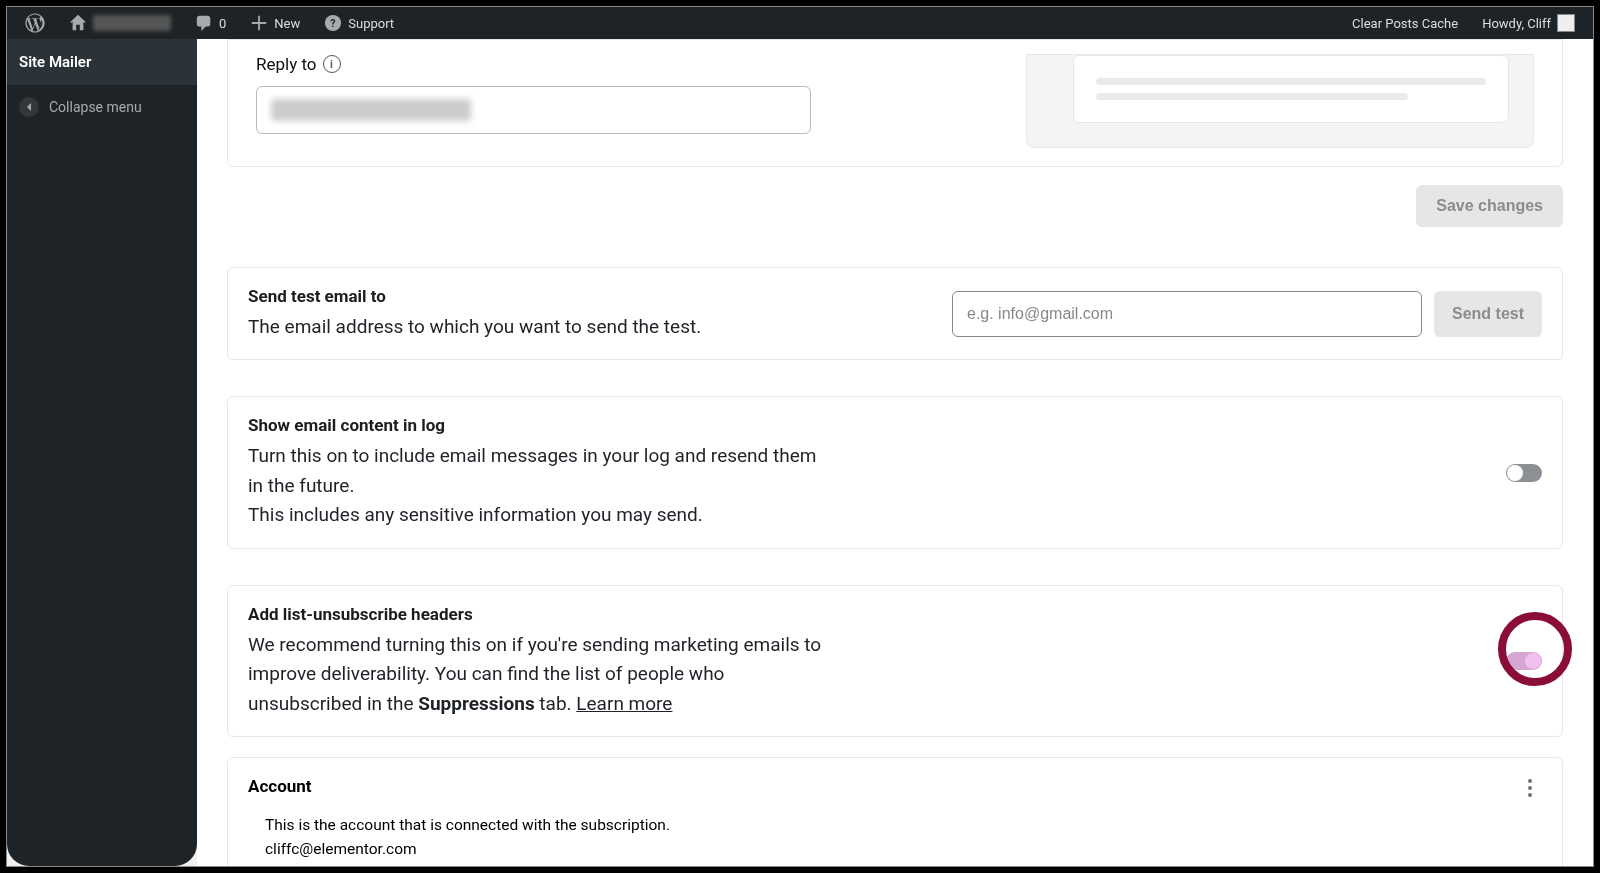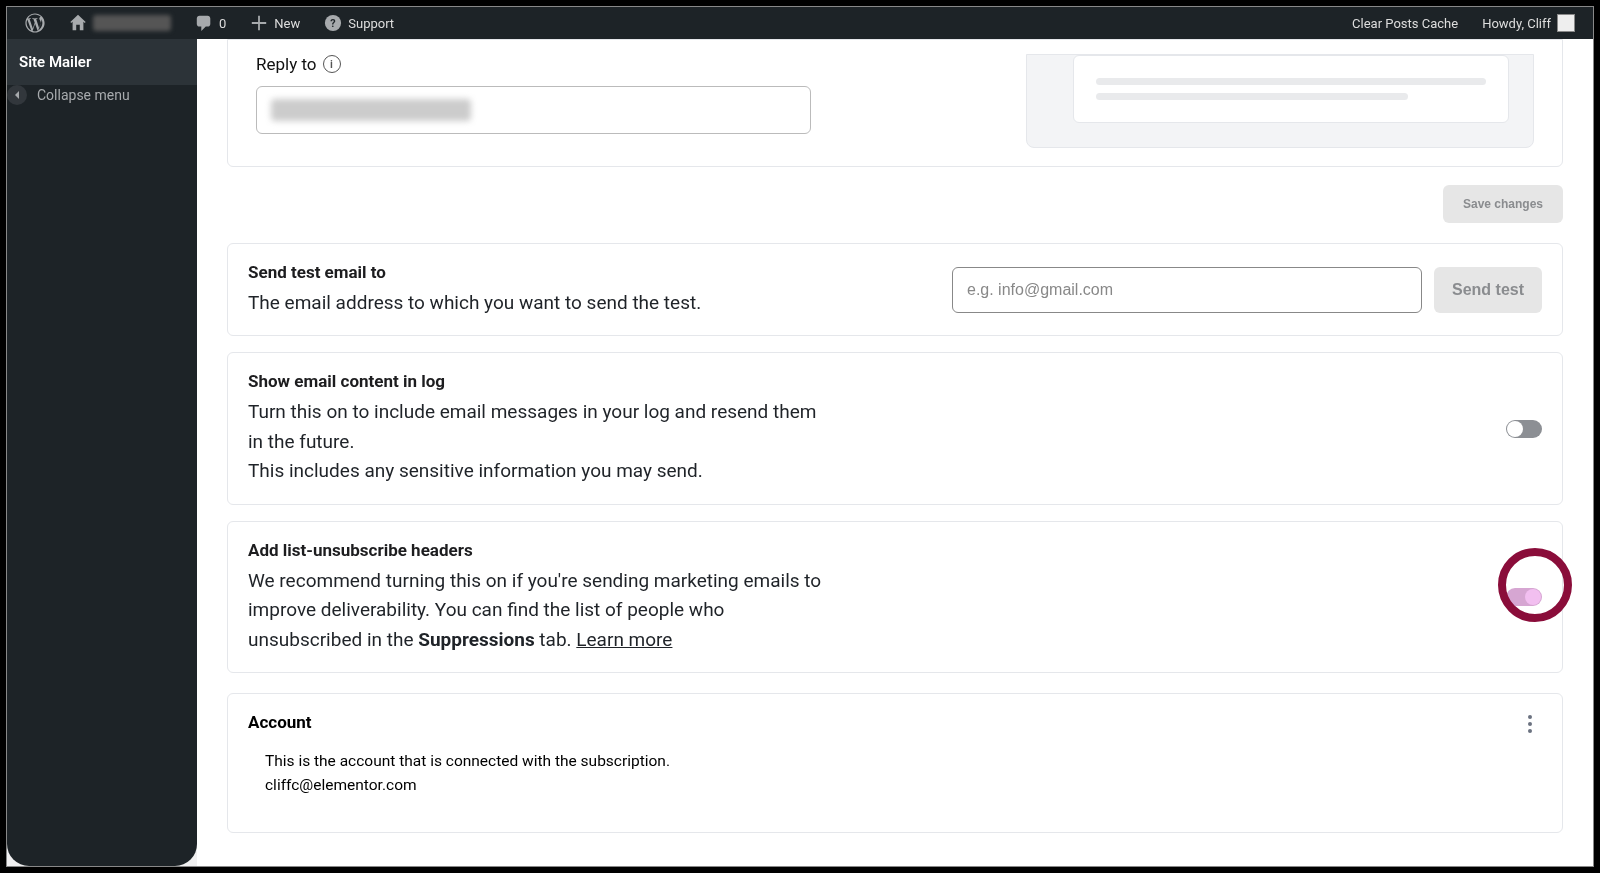--- a/index.html
+++ b/index.html
@@ -13,46 +13,46 @@
   .ab-item { display:flex; align-items:center; gap:6px; padding:0 10px; height:32px; cursor:pointer; }
   .wp-logo svg { width:20px; height:20px; }
   .ab-icon { display:inline-flex; }
   .site-blur { width:78px; height:16px; background:#555; border-radius:3px; filter:blur(2px); }
   .avatar { width:18px; height:18px; background:#eee; border:1px solid #888; }
 
   
   .wrap { display:flex; height:calc(100% - 32px); }
   .sidebar { width:190px; background:#1d2327; color:#eee; flex:none; display:flex; flex-direction:column;border-radius:22px; }
   .site-mailer-hi { background:#2c3338; color:#fff; padding:14px 12px; font-size:15px; font-weight:600; }
-  .collapse { display:flex; align-items:center; gap:10px; color:#a7aaad; font-size:14px; cursor:pointer; }
+  .collapse { display:flex; align-items:center; gap:10px; color:#a7aaad; padding:12px; font-size:14px; cursor:pointer; }
   .collapse .circle { width:20px; height:20px; border-radius:50%; background:#32373c; display:flex; align-items:center; justify-content:center; }
   .collapse svg { width:12px; height:12px; }
 
   .content { flex:1; background:#fff; overflow:hidden; position:relative; }
 
-  .card { background:#fff; border:1px solid #e5e7eb; border-radius:6px; margin:16px 30px 0 30px; padding:18px 20px; display:flex; align-items:center; justify-content:space-between; gap:24px; }
+  .card { background:#fff; border:1px solid #e5e7eb; border-radius:6px; margin:36px 30px 0 30px; padding:18px 20px; display:flex; align-items:center; justify-content:space-between; gap:24px; }
   .card .text { max-width:580px; }
   .card .text h3 { margin:0 0 6px 0; font-size:17px; font-weight:700; color:#1d1d1f; }
   .card .text p { margin:0; font-size:19px; color:#1f2328; line-height:1.55; }
   .card .text a.learn { color:#1f2328; text-decoration:underline; }
 
   .first-card { background:#fff; border:1px solid #e5e7eb; border-radius:0 0 6px 6px; margin:0 30px; padding:14px 28px 18px; position:relative; display:flex; gap:40px; }
   .first-card .left-col { flex:0 0 610px; }
   .first-card label.fieldlabel { font-size:17px; display:flex; align-items:center; gap:6px; margin-bottom:12px; color:#111; }
   .info-ic { width:18px; height:18px; border:1.5px solid #555; border-radius:50%; display:inline-flex; align-items:center; justify-content:center; font-size:11px; font-weight:600; color:#555; }
   .blurred-val { width:200px; height:22px; background:#ccc; filter:blur(3px); border-radius:4px; margin:13px 14px; }
   .input-shell { width:555px; height:48px; border:1px solid #bbb; border-radius:6px; display:flex; align-items:center; }
 
   .preview { width:508px; height:94px; background:#f3f4f6; border:1px solid #e5e7eb; border-radius:0 0 8px 8px; position:relative; }
   .preview .inner { background:#fff; border:1px solid #e5e7eb; border-radius:6px; margin:0 24px 16px 46px; padding:14px 22px; }
   .preview .bar { height:7px; background:#e9eaec; border-radius:4px; margin:8px 0; }
   .preview .bar.short { width:80%; }
 
   .save-row { display:flex; justify-content:flex-end; padding:18px 30px 4px; }
-  .save-btn { background:#e6e6e6; color:#8a8c8f; border:none; border-radius:6px; padding:12px 20px; font-size:12px; font-weight:600; cursor:default; }
+  .save-btn { background:#e6e6e6; color:#8a8c8f; border:none; border-radius:6px; padding:12px 20px; font-size:16px; font-weight:600; cursor:default; }
 
   
   .test-input { width:470px; height:46px; border:1px solid #888; border-radius:6px; padding:0 14px; font-size:16px; color:#555; }
   .test-input::placeholder { color:#888; }
   .send-test-btn { background:#e6e6e6; color:#8a8c8f; border:none; border-radius:6px; padding:11px 18px; font-size:16px; font-weight:600; cursor:default; }
 
   
   .toggle { width:36px; height:18px; background:#8c8f94; border-radius:10px; position:relative; cursor:pointer; flex:none; }
   .toggle .knob { width:16px; height:16px; background:#fff; border-radius:50%; position:absolute; top:1px; left:1px; transition:left .15s; }
   .toggle.on { background:#d6a6d2; }

